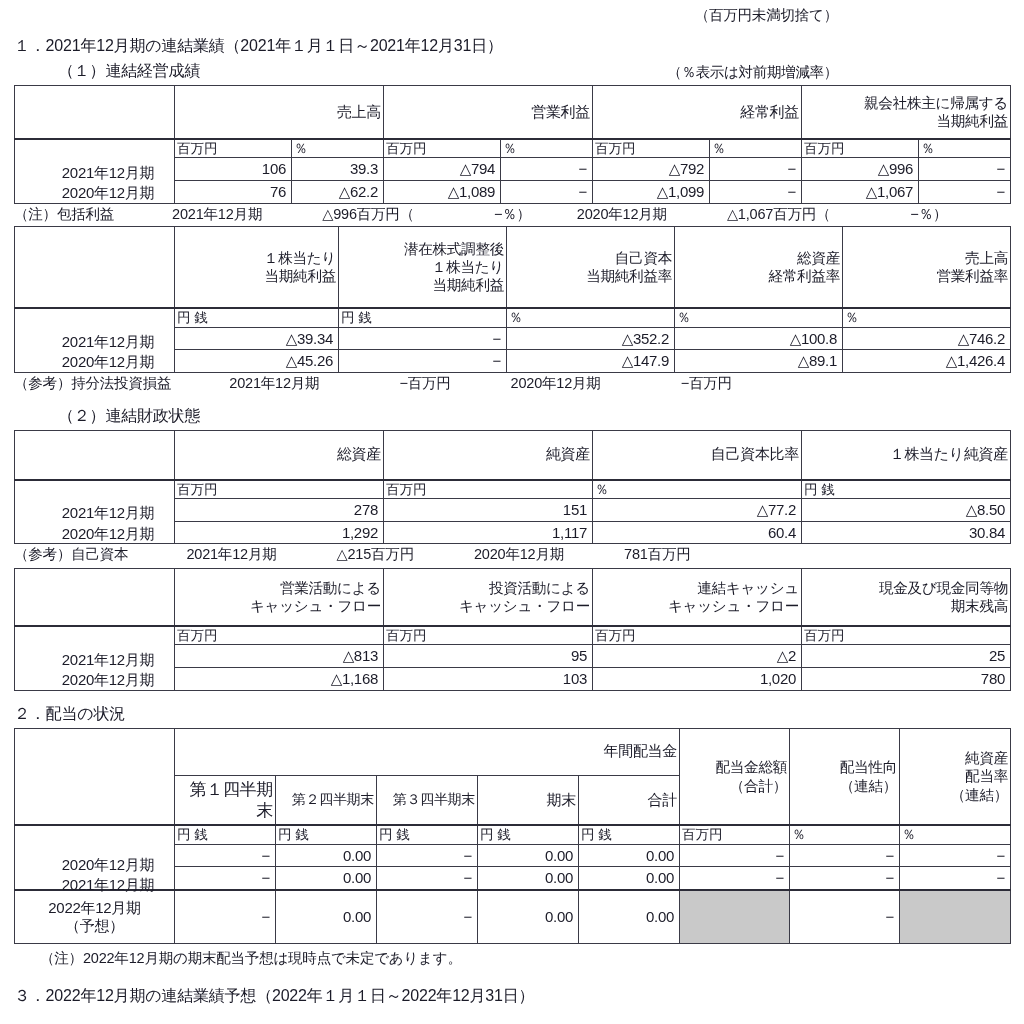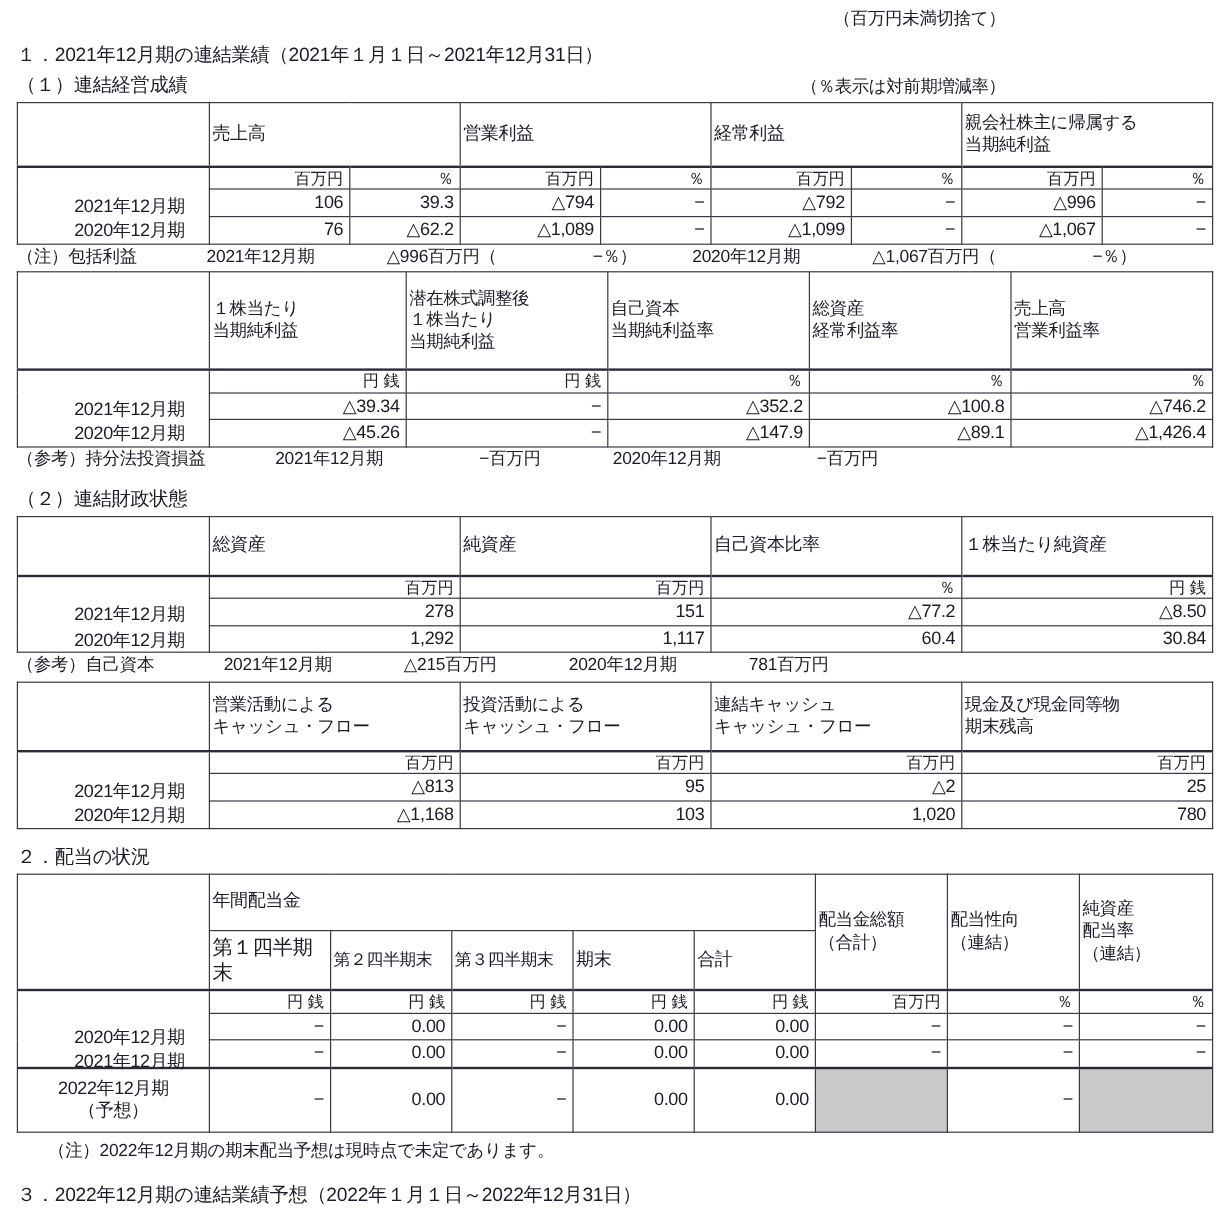--- a/index.html
+++ b/index.html
@@ -40,20 +40,21 @@
   .h2row {
     display: flex;
     align-items: flex-end;
     justify-content: space-between;
     margin-top: 4px;
   }
   .h2 {
     font-size: 16px;
     letter-spacing: -0.2px;
     white-space: nowrap;
+    margin-left: 44px;
   }
   .h2-note {
     font-size: 14.5px;
     letter-spacing: -0.3px;
     white-space: nowrap;
     padding-right: 4px;
   }
   .undertable-note {
     font-size: 14.5px;
     letter-spacing: -0.2px;
@@ -92,27 +93,26 @@
   table.fin td, table.fin th {
     border: 1px solid #3a3a46;
     font-weight: normal;
     font-size: 15px;
     letter-spacing: -0.3px;
     padding: 0;
     vertical-align: middle;
     background: #fff;
   }
   table.fin .grp {
-    text-align: left;
+    text-align: right;
     line-height: 1.25;
     padding: 3px 2px;
   }
   table.fin .grp.two { font-size: 14.6px; }
   table.fin .unit {
-    text-align: right;
     padding: 1px 5px 0 2px;
     font-size: 13.5px;
     letter-spacing: 0px;
     line-height: 1.2;
   }
   table.fin .val {
     text-align: right;
     padding: 1px 5px 1px 2px;
     line-height: 1.32;
     white-space: nowrap;

